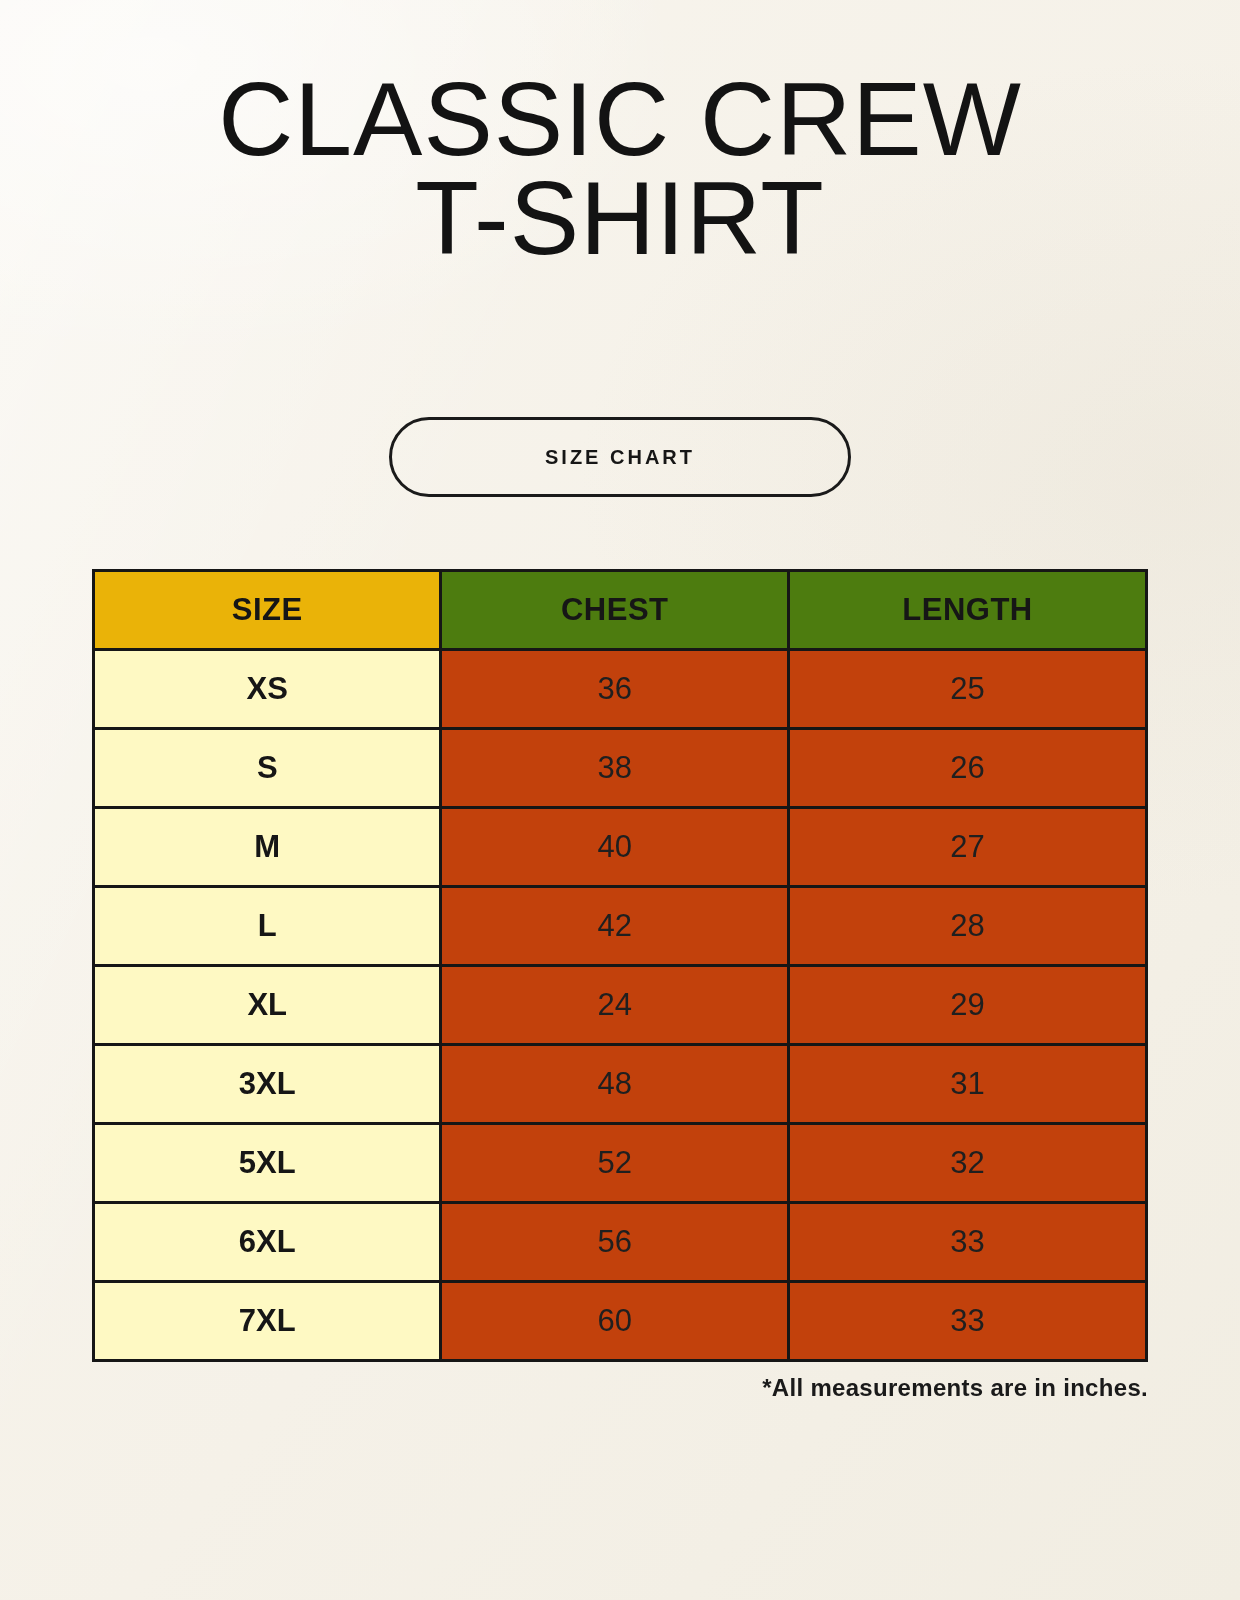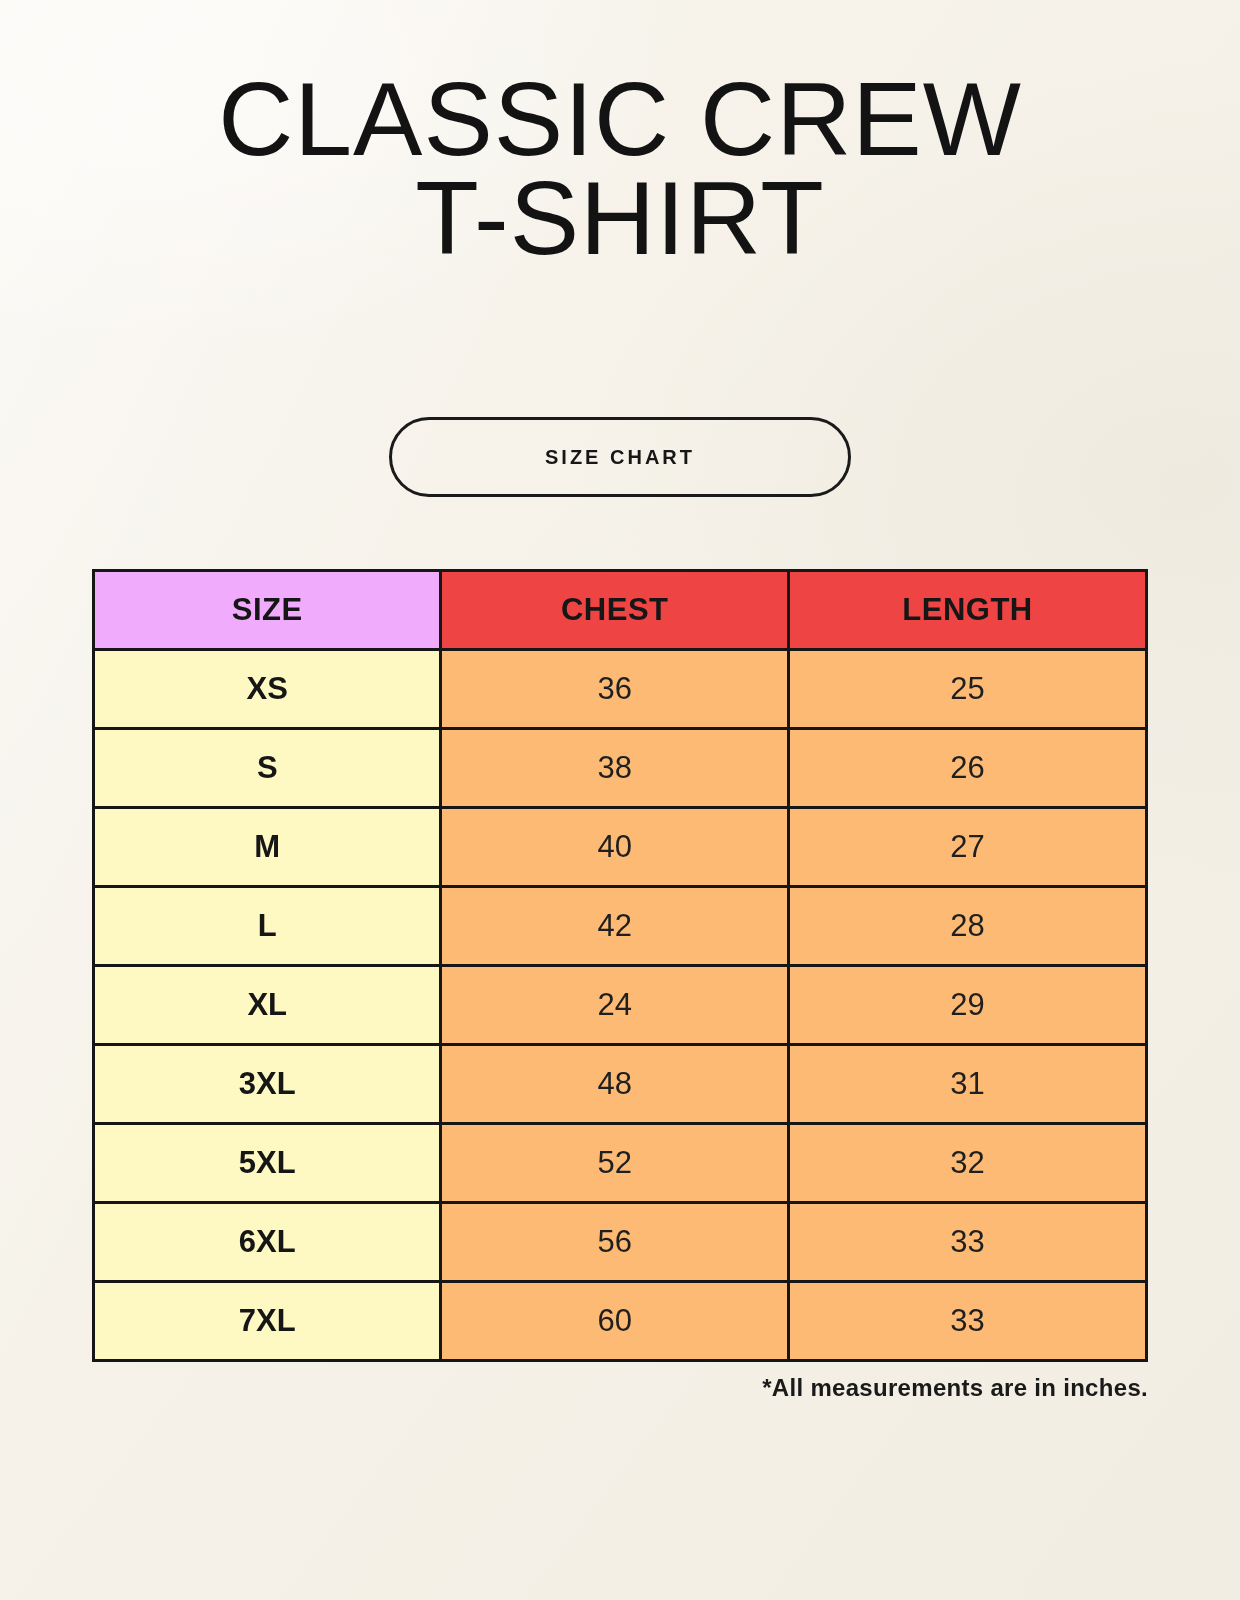--- a/index.html
+++ b/index.html
@@ -64,24 +64,24 @@
     height: 76px;
     text-align: center;
     vertical-align: middle;
     font-size: 31px;
     padding: 0;
   }
   .size-table col.col-size   { width: 33%; }
   .size-table col.col-chest  { width: 33%; }
   .size-table col.col-length { width: 34%; }
   .size-table th { font-weight: 700; letter-spacing: 0.5px; }
-  th.h-size  { background: #f0abfc; }
-  th.h-meas  { background: #ef4444; }
+  th.h-size  { background: #eab308; }
+  th.h-meas  { background: #4d7c0f; }
   td.lab     { background: #fef9c3; font-weight: 700; }
-  td.val     { background: #fdba74; font-weight: 400; color: #1f1f1f; }
+  td.val     { background: #c2410c; font-weight: 400; color: #1f1f1f; }
   .footnote {
     width: 1056px;
     margin-top: 12px;
     text-align: right;
     font-size: 24px;
     font-weight: 700;
     letter-spacing: 0.3px;
     color: #1a1a1a;
   }
 </style>

